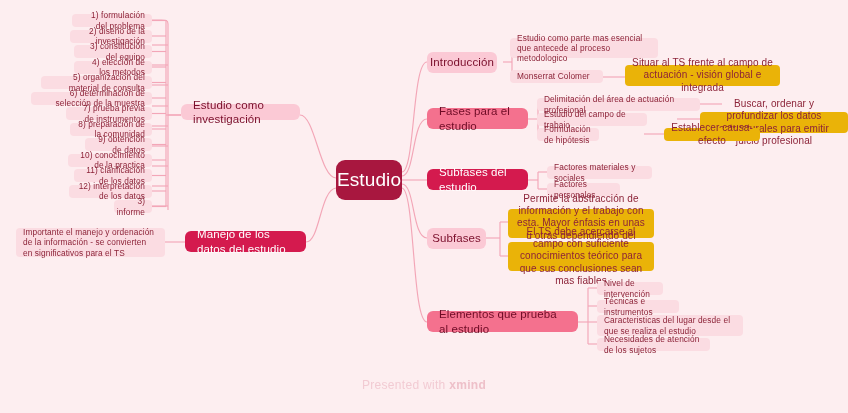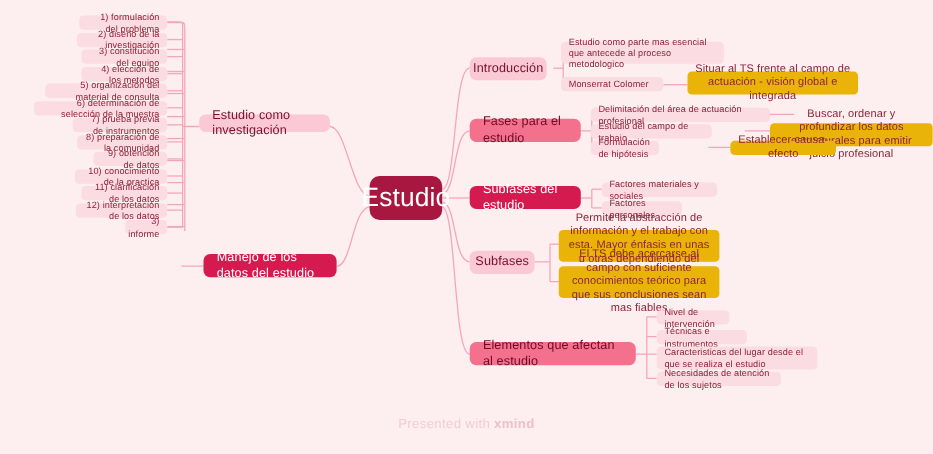--- a/index.html
+++ b/index.html
@@ -30,21 +30,21 @@
     border-radius: 5px;
     line-height: 1.22;
     white-space: pre-line;
     letter-spacing: 0.1px;
   }
 
   
   .root {
     background: #A8173F;
     color: #FFFFFF;
-    font-size: 24px;
+    font-size: 19px;
     border-radius: 9px;
     justify-content: center;
     padding: 0 14px;
   }
   
   .l1-dark {
     background: #CE1council;
   }
   .l1-dark {
     background: #D41A4E;
@@ -203,20 +203,23 @@
     <span>Estudio</span>
   </div>
 
   <div class="node l1-light" style="left:181px; top:104px; width:119px; height:16px;">
     <span>Estudio como investigación</span>
   </div>
 
   <div class="node l1-dark" style="left:185px; top:231px; width:121px; height:21px;">
     <span>Manejo de los datos del estudio</span>
   </div>
+  <div class="node leaf l-align multiline" style="left:16px; top:228px; width:149px; height:29px;">
+    <span>Importante el manejo y ordenación de la información - se convierten en significativos para el TS</span>
+  </div>
 
   <div class="node l1-light" style="left:427px; top:52px; width:70px; height:21px;">
     <span>Introducción</span>
   </div>
   <div class="node leaf l-align multiline" style="left:510px; top:38px; width:148px; height:20px;">
     <span>Estudio como parte mas esencial que antecede al proceso metodologico</span>
   </div>
   <div class="node leaf l-align" style="left:510px; top:70px; width:93px; height:13px;">
     <span>Monserrat Colomer</span>
   </div>
@@ -257,21 +260,21 @@
     <span>Subfases</span>
   </div>
   <div class="node leaf3 multiline" style="left:508px; top:209px; width:146px; height:29px;">
     <span>Permite la abstracción de información y el trabajo con esta. Mayor énfasis en unas u otras dependiendo del estudio</span>
   </div>
   <div class="node leaf3 multiline" style="left:508px; top:242px; width:146px; height:29px;">
     <span>El TS debe acercarse al campo con suficiente conocimientos teórico para que sus conclusiones sean mas fiables</span>
   </div>
 
   <div class="node l1-mid" style="left:427px; top:311px; width:151px; height:21px;">
-    <span>Elementos que afectan al estudio</span>
+    <span>Elementos que prueba al estudio</span>
   </div>
   <div class="node leaf l-align" style="left:597px; top:282px; width:66px; height:13px;">
     <span>Nivel de intervención</span>
   </div>
   <div class="node leaf l-align" style="left:597px; top:300px; width:82px; height:13px;">
     <span>Técnicas e instrumentos</span>
   </div>
   <div class="node leaf l-align multiline" style="left:597px; top:315px; width:146px; height:21px;">
     <span>Caracteristicas del lugar desde el que se realiza el estudio</span>
   </div>

